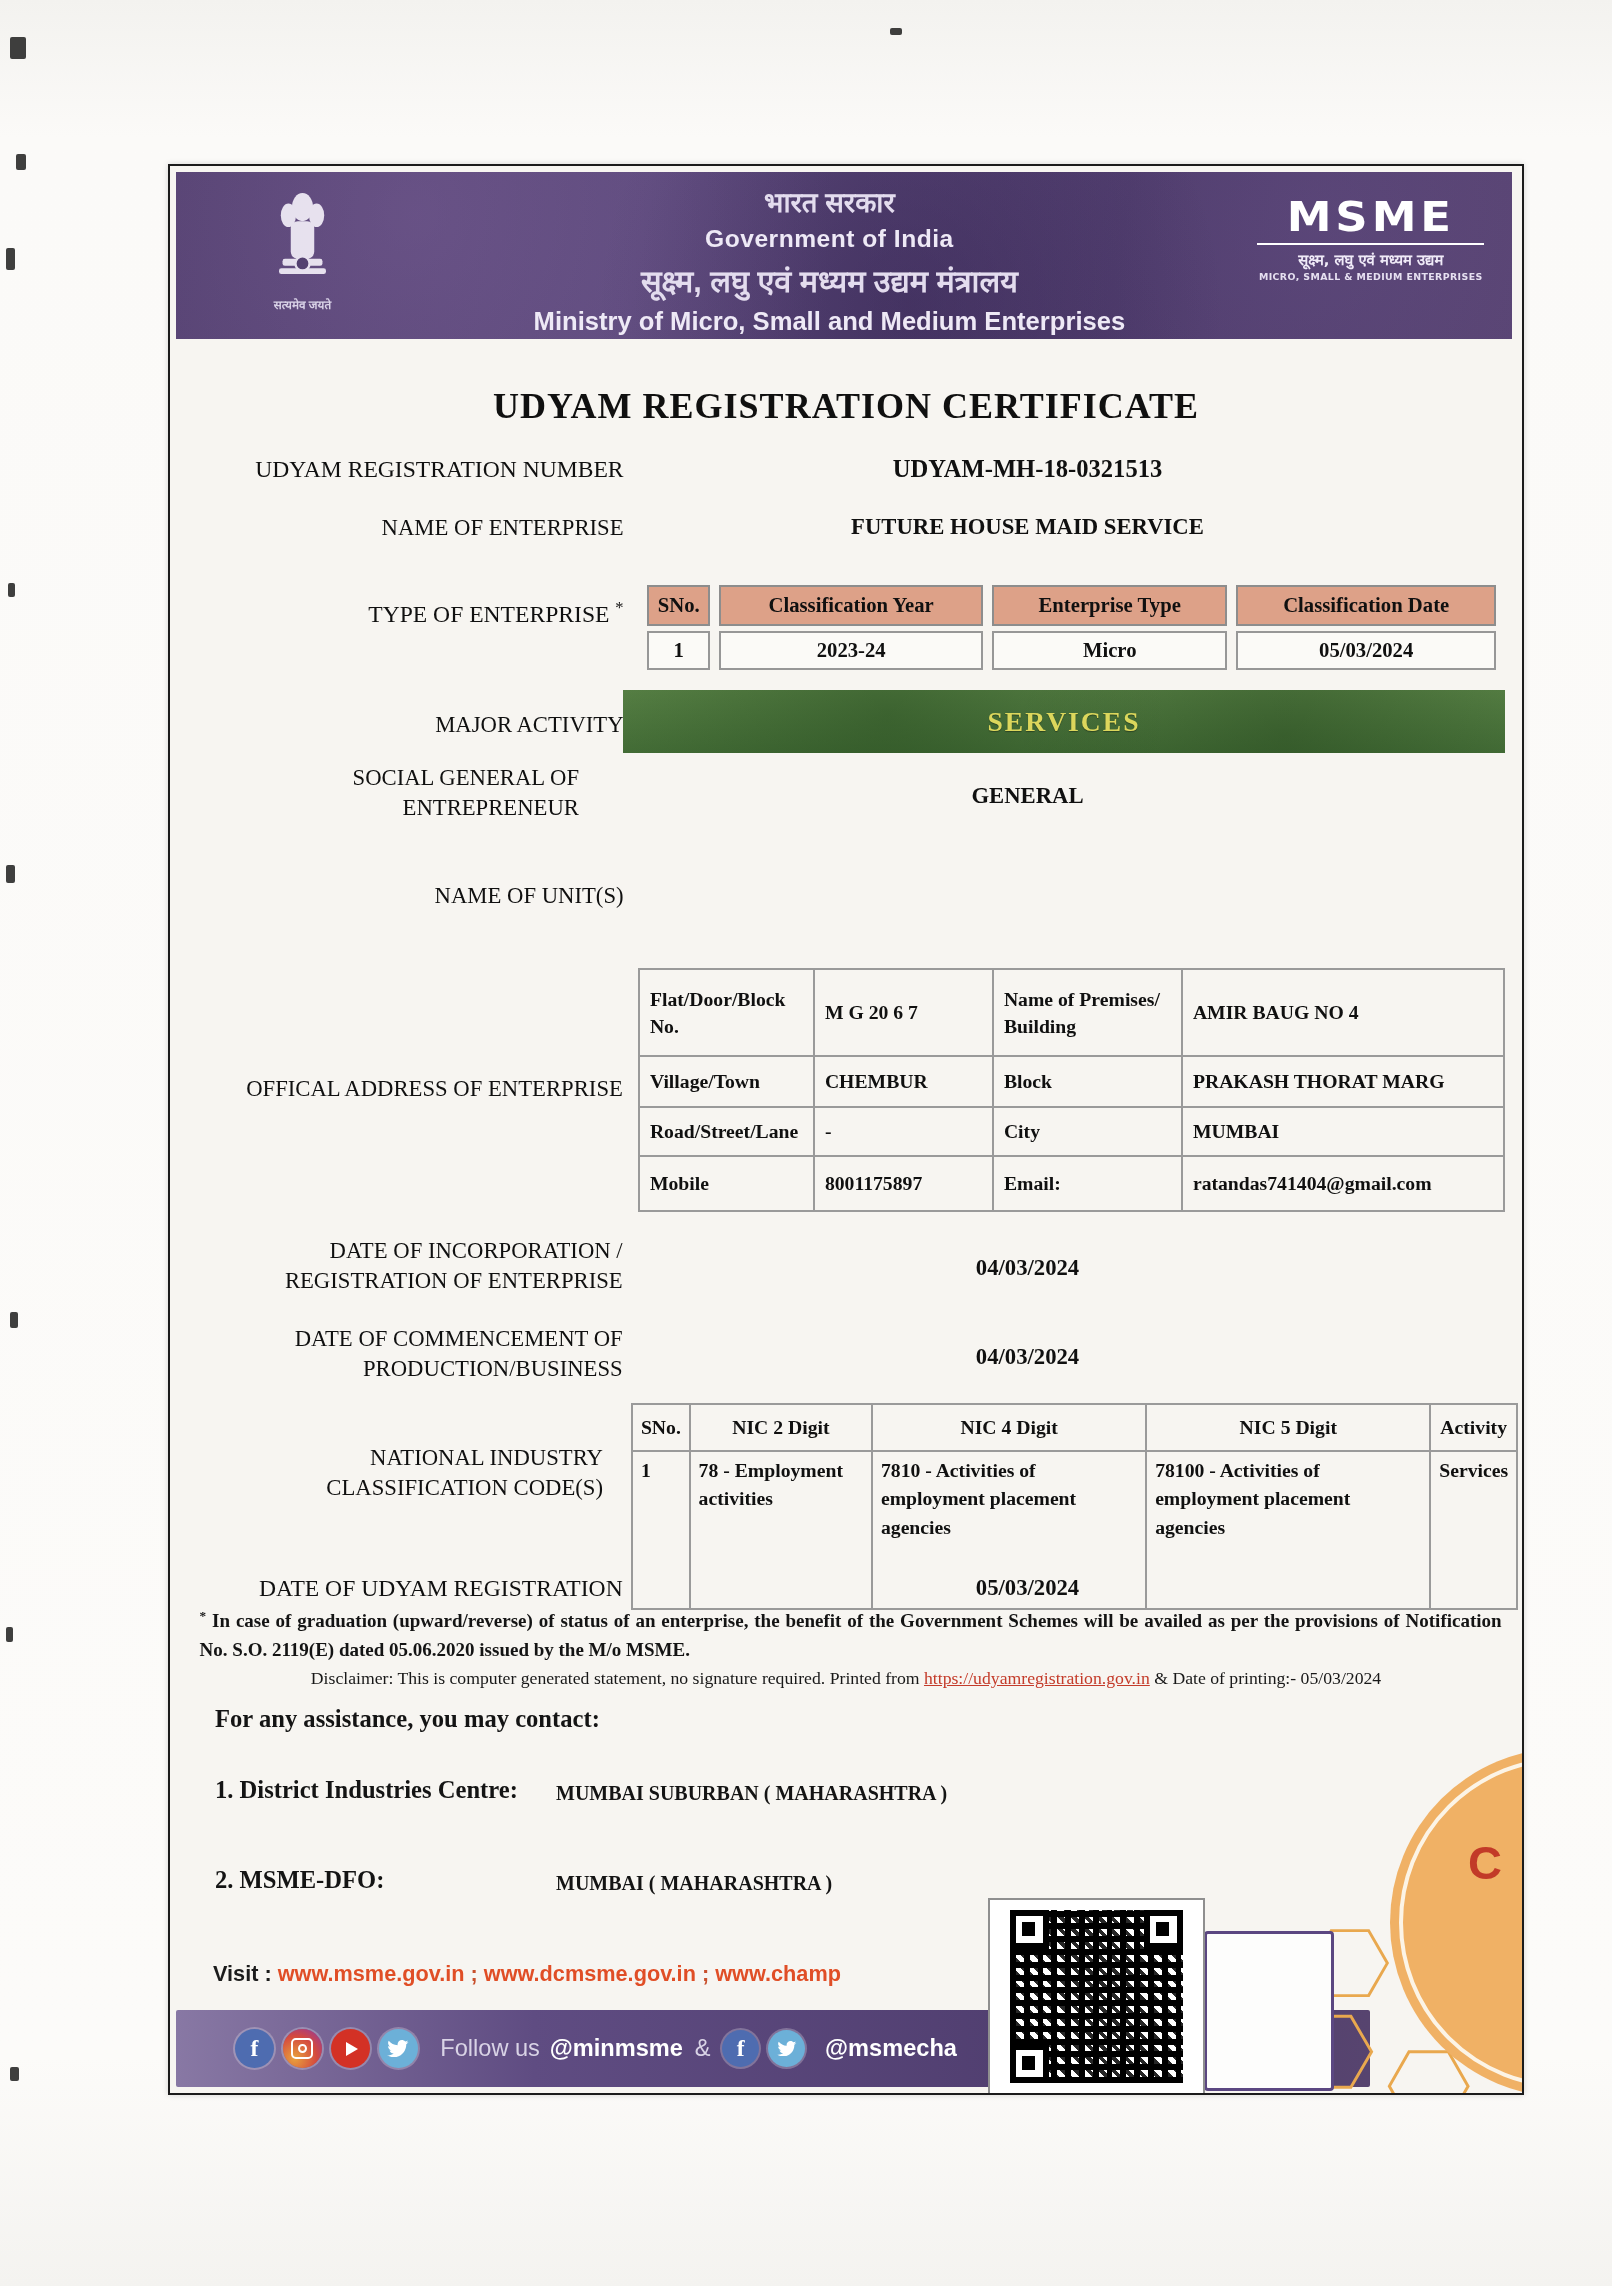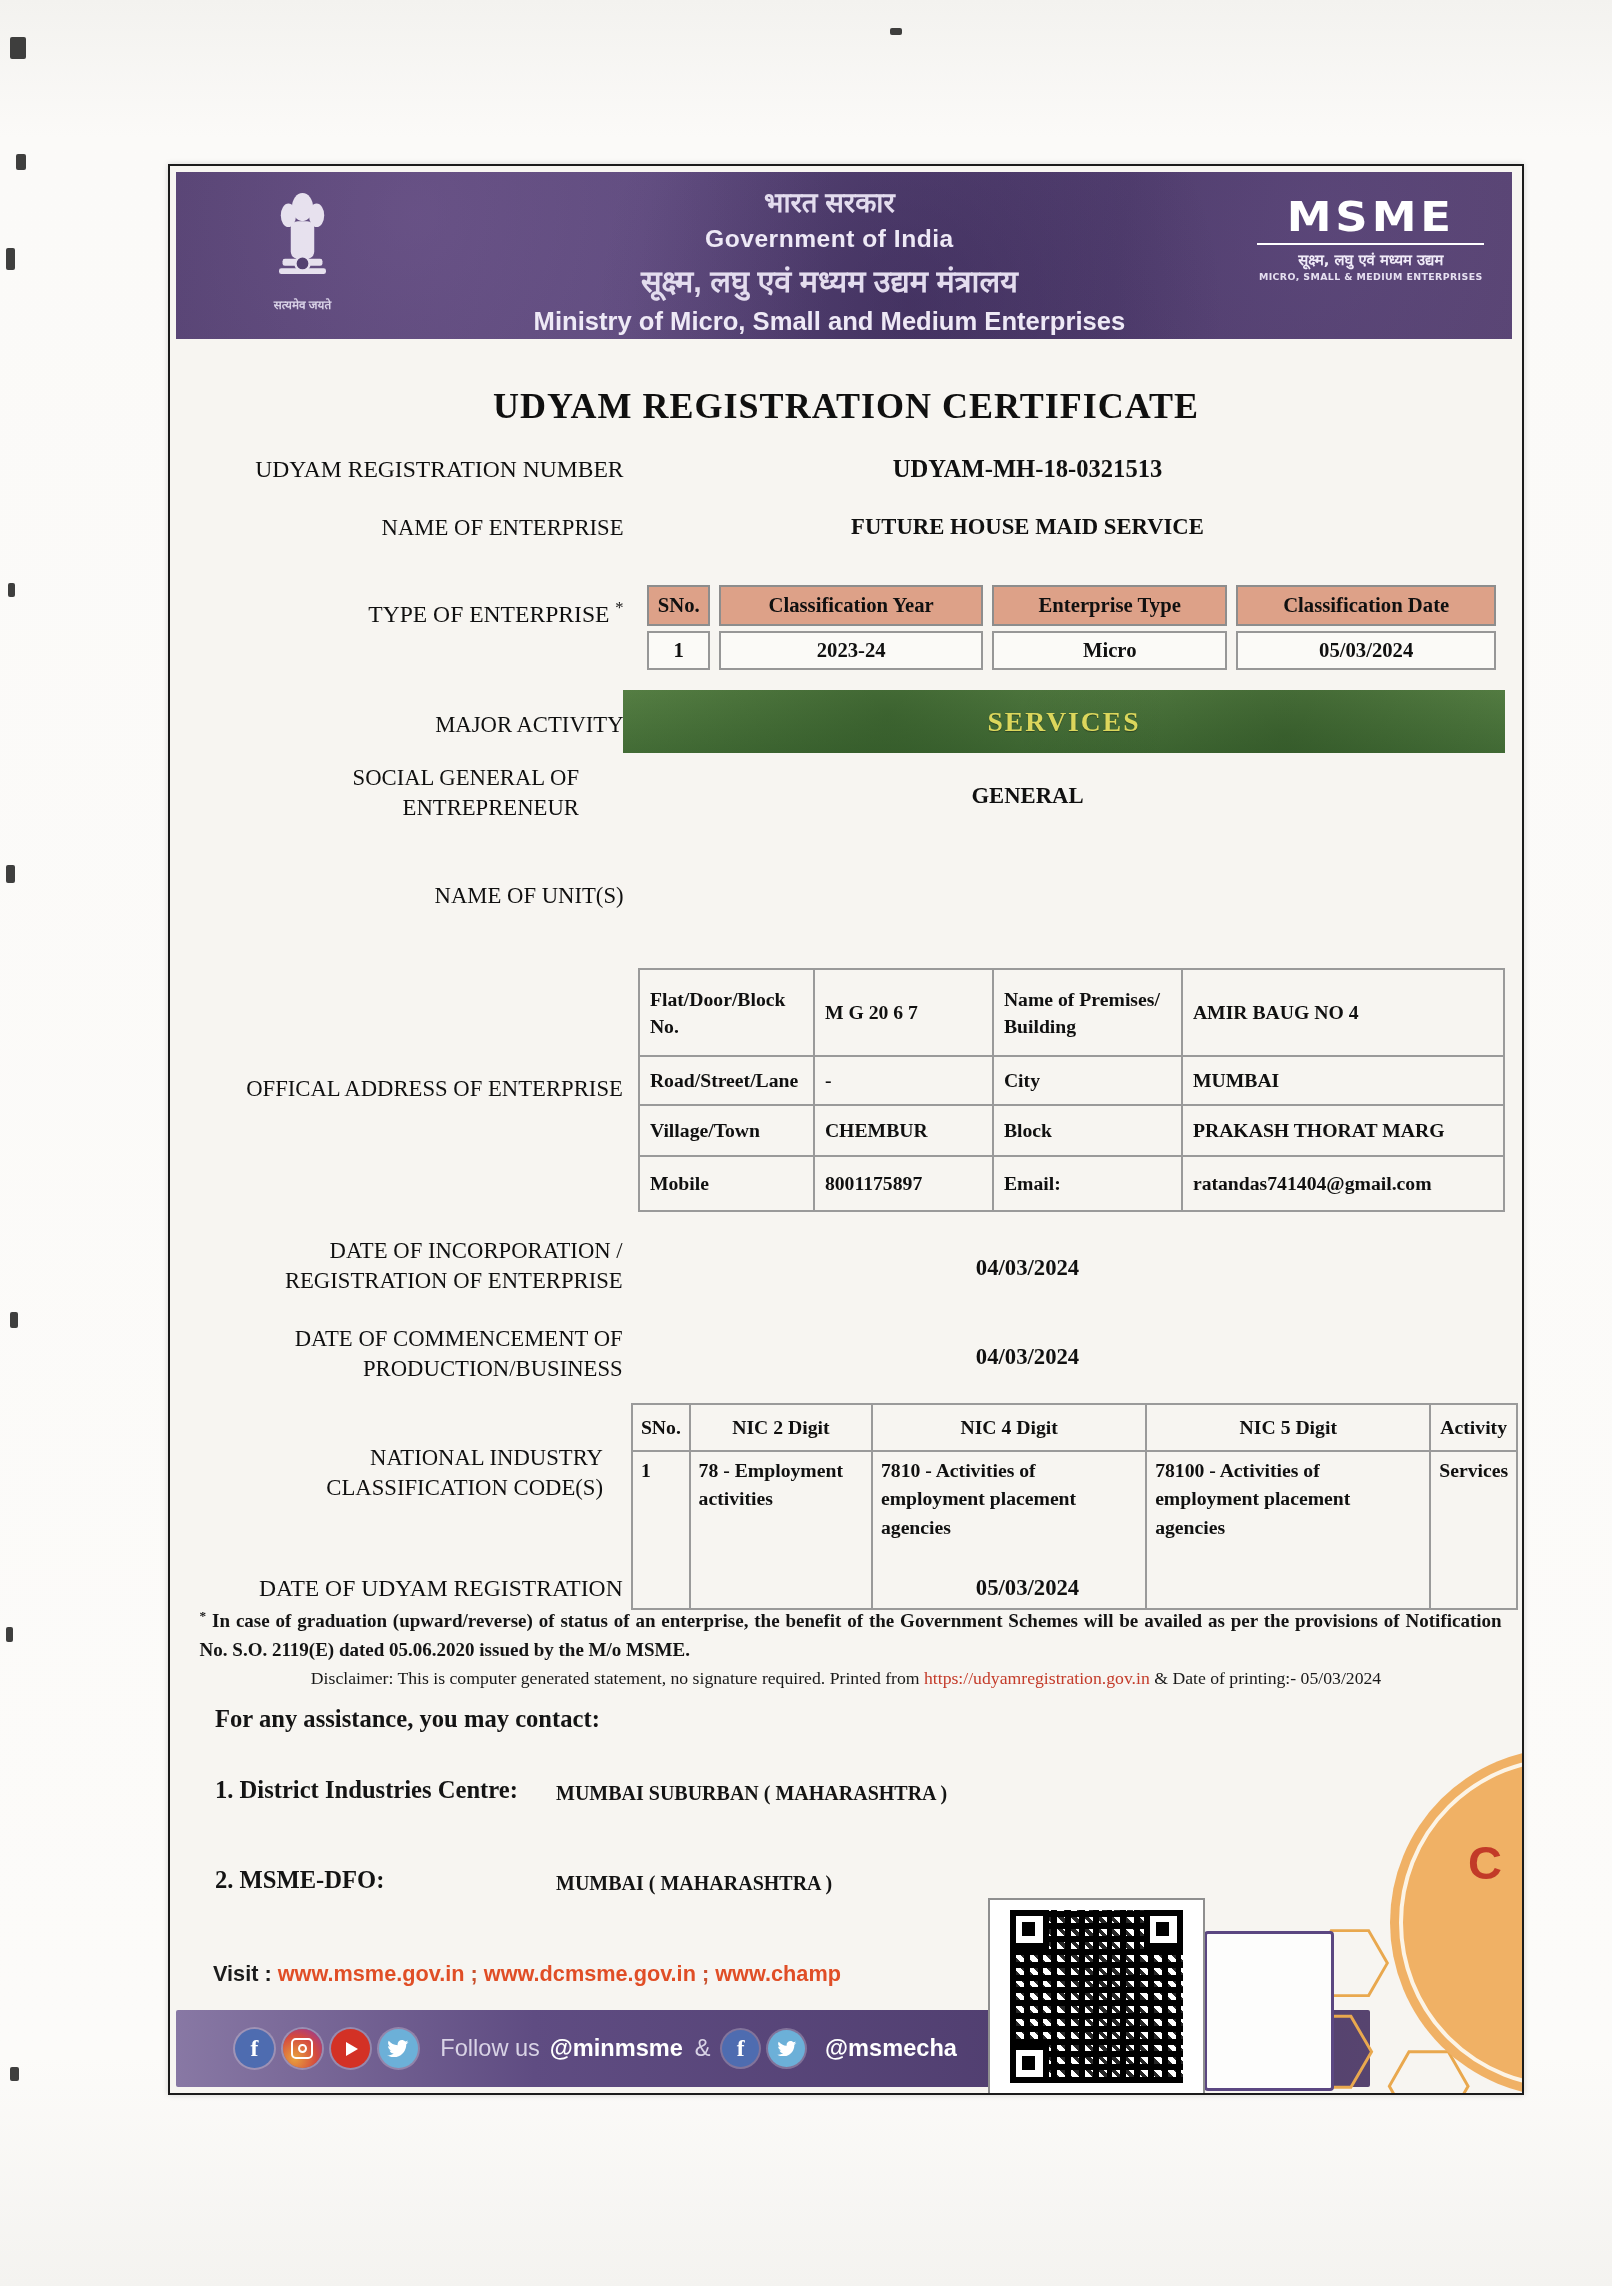--- a/index.html
+++ b/index.html
@@ -63,21 +63,21 @@
       radial-gradient(circle at 30% 40%, rgba(25,60,20,.35), transparent 45%),
       radial-gradient(circle at 75% 70%, rgba(20,50,15,.3), transparent 40%),
       linear-gradient(180deg,#567f44,#436c36);
     display:flex;align-items:center;justify-content:center;
     font:700 27.6px "Liberation Serif",serif;color:#dcd75c;letter-spacing:2px;
     text-shadow:0 1px 1px rgba(0,0,0,.35);
   }
   
   .footnote{position:absolute;left:29.6px;top:1440px;width:1302px;font-size:19px;font-weight:700;text-align:justify;line-height:1.5;}
   .disclaimer{position:absolute;left:0;top:1502px;width:100%;text-align:center;font-size:17.7px;color:#181818;}
-  .link-red{color:#c43b2a;cursor:pointer;}
+  .link-red{color:#c43b2a;text-decoration:underline;cursor:pointer;}
   .assist-h{position:absolute;left:45px;top:1539px;font-size:24.6px;font-weight:700;}
   .c-label{position:absolute;font-size:24.6px;font-weight:700;}
   .c-value{position:absolute;font-size:20px;font-weight:700;}
   .visit-line{position:absolute;left:43px;top:1795px;font-family:"Liberation Sans",sans-serif;font-size:21.7px;font-weight:700;color:#1c1c1c;}
   .visit-link{color:#e04e26;cursor:pointer;}
   .visit-sep{color:#c8502c;}
   
   .footer-bar{
     position:absolute;left:5.9px;top:1844px;width:1194px;height:77px;z-index:1;
     background:linear-gradient(90deg,#8878a4,#5f4c82 30%,#4f3d6e 75%,#57446f);
@@ -212,31 +212,31 @@
         <col style="width:189px">
         <col>
       </colgroup>
     <tbody>
         <tr style="height:87px;">
       <td>Flat/Door/Block No.</td>
       <td>M G 20 6 7</td>
       <td>Name of Premises/ Building</td>
       <td>AMIR BAUG NO 4</td>
     </tr>
+    <tr style="height:51px;">
+      <td>Village/Town</td>
+      <td>CHEMBUR</td>
+      <td>Block</td>
+      <td>PRAKASH THORAT MARG</td>
+    </tr>
     <tr style="height:49px;">
       <td>Road/Street/Lane</td>
       <td>-</td>
       <td>City</td>
       <td>MUMBAI</td>
-    </tr>
-    <tr style="height:51px;">
-      <td>Village/Town</td>
-      <td>CHEMBUR</td>
-      <td>Block</td>
-      <td>PRAKASH THORAT MARG</td>
     </tr>
     <tr style="height:55px;">
       <td>Mobile</td>
       <td>8001175897</td>
       <td>Email:</td>
       <td>ratandas741404@gmail.com</td>
     </tr>
   </tbody>
     </table>
 

